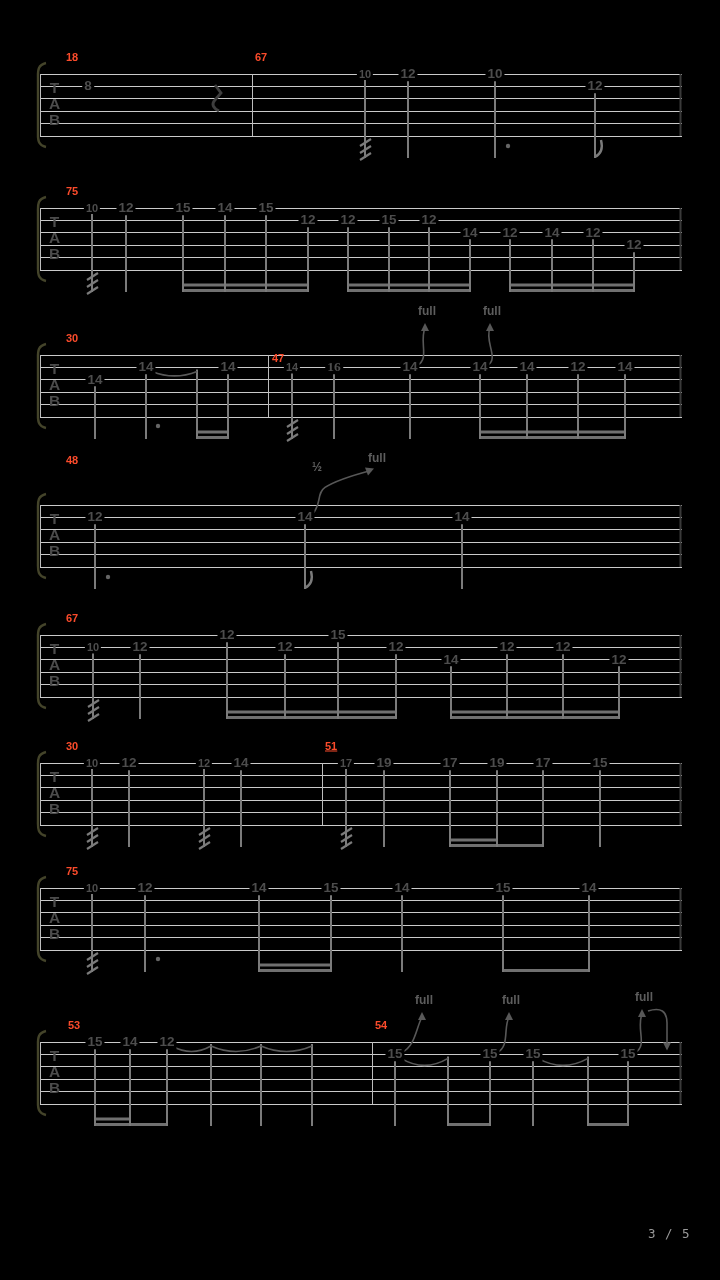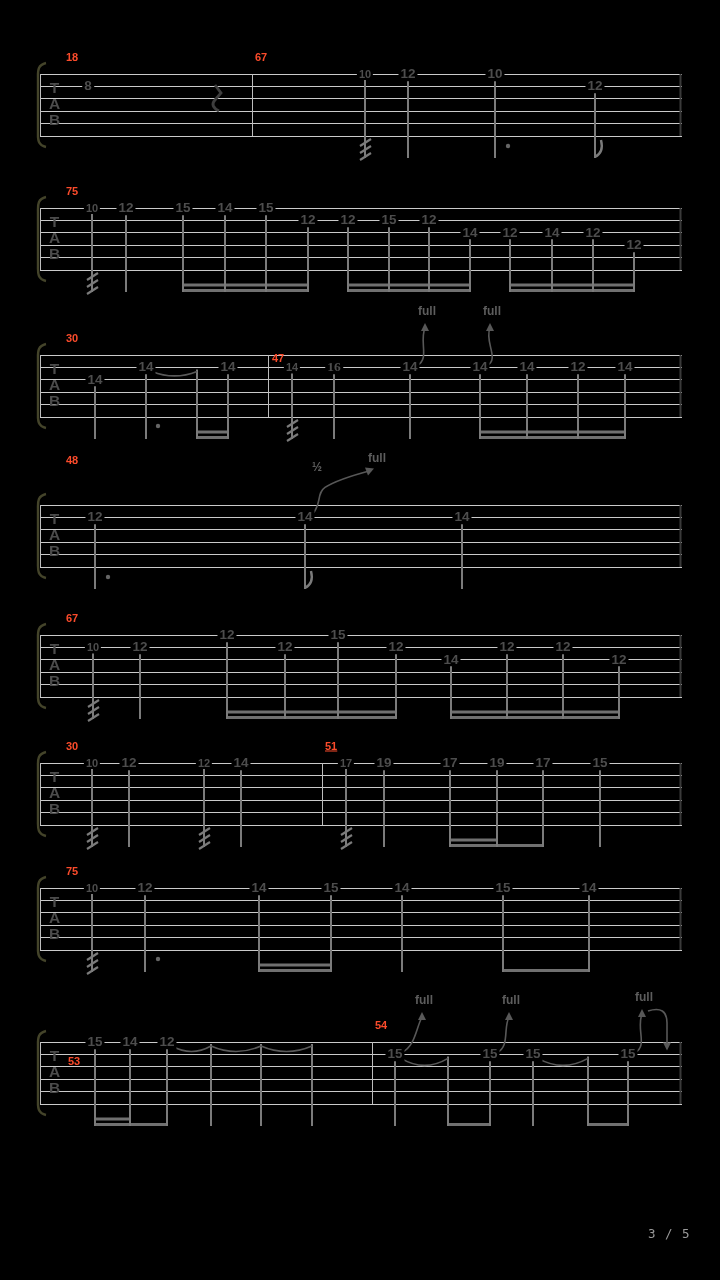--- a/index.html
+++ b/index.html
@@ -361,21 +361,21 @@
     <div class="txt note" style="left: 259px; top: 888px; color: rgb(77, 77, 77);">14</div>
     <div class="txt note" style="left: 331px; top: 888px; color: rgb(77, 77, 77);">15</div>
     <div class="txt note" style="left: 402px; top: 888px; color: rgb(77, 77, 77);">14</div>
     <div class="txt note" style="left: 503px; top: 888px; color: rgb(77, 77, 77);">15</div>
     <div class="txt note" style="left: 589px; top: 888px; color: rgb(77, 77, 77);">14</div>
     <div class="txt clef" style="left: 46px; top: 1048px; color: rgb(76, 76, 76);">
       <span>T</span>
       <span>A</span>
       <span>B</span>
     </div>
-    <div class="txt mnum" style="left: 68px; top: 1025px; color: rgb(251, 75, 43); margin-top: 36px;">53</div>
+    <div class="txt mnum" style="left: 68px; top: 1025px; color: rgb(251, 75, 43);">53</div>
     <div class="txt mnum" style="left: 375px; top: 1025px; color: rgb(251, 75, 43);">54</div>
     <div class="txt note" style="left: 95px; top: 1042px; color: rgb(77, 77, 77);">15</div>
     <div class="txt note" style="left: 130px; top: 1042px; color: rgb(77, 77, 77);">14</div>
     <div class="txt note" style="left: 167px; top: 1042px; color: rgb(77, 77, 77);">12</div>
     <div class="txt note" style="left: 395px; top: 1054.4px; color: rgb(77, 77, 77);">15</div>
     <div class="txt note" style="left: 490px; top: 1054.4px; color: rgb(77, 77, 77);">15</div>
     <div class="txt note" style="left: 533px; top: 1054.4px; color: rgb(77, 77, 77);">15</div>
     <div class="txt note" style="left: 628px; top: 1054.4px; color: rgb(77, 77, 77);">15</div>
     <div class="txt ann" style="left: 424px; top: 1000px; color: rgb(93, 93, 93);">full</div>
     <div class="txt ann" style="left: 511px; top: 1000px; color: rgb(93, 93, 93);">full</div>

